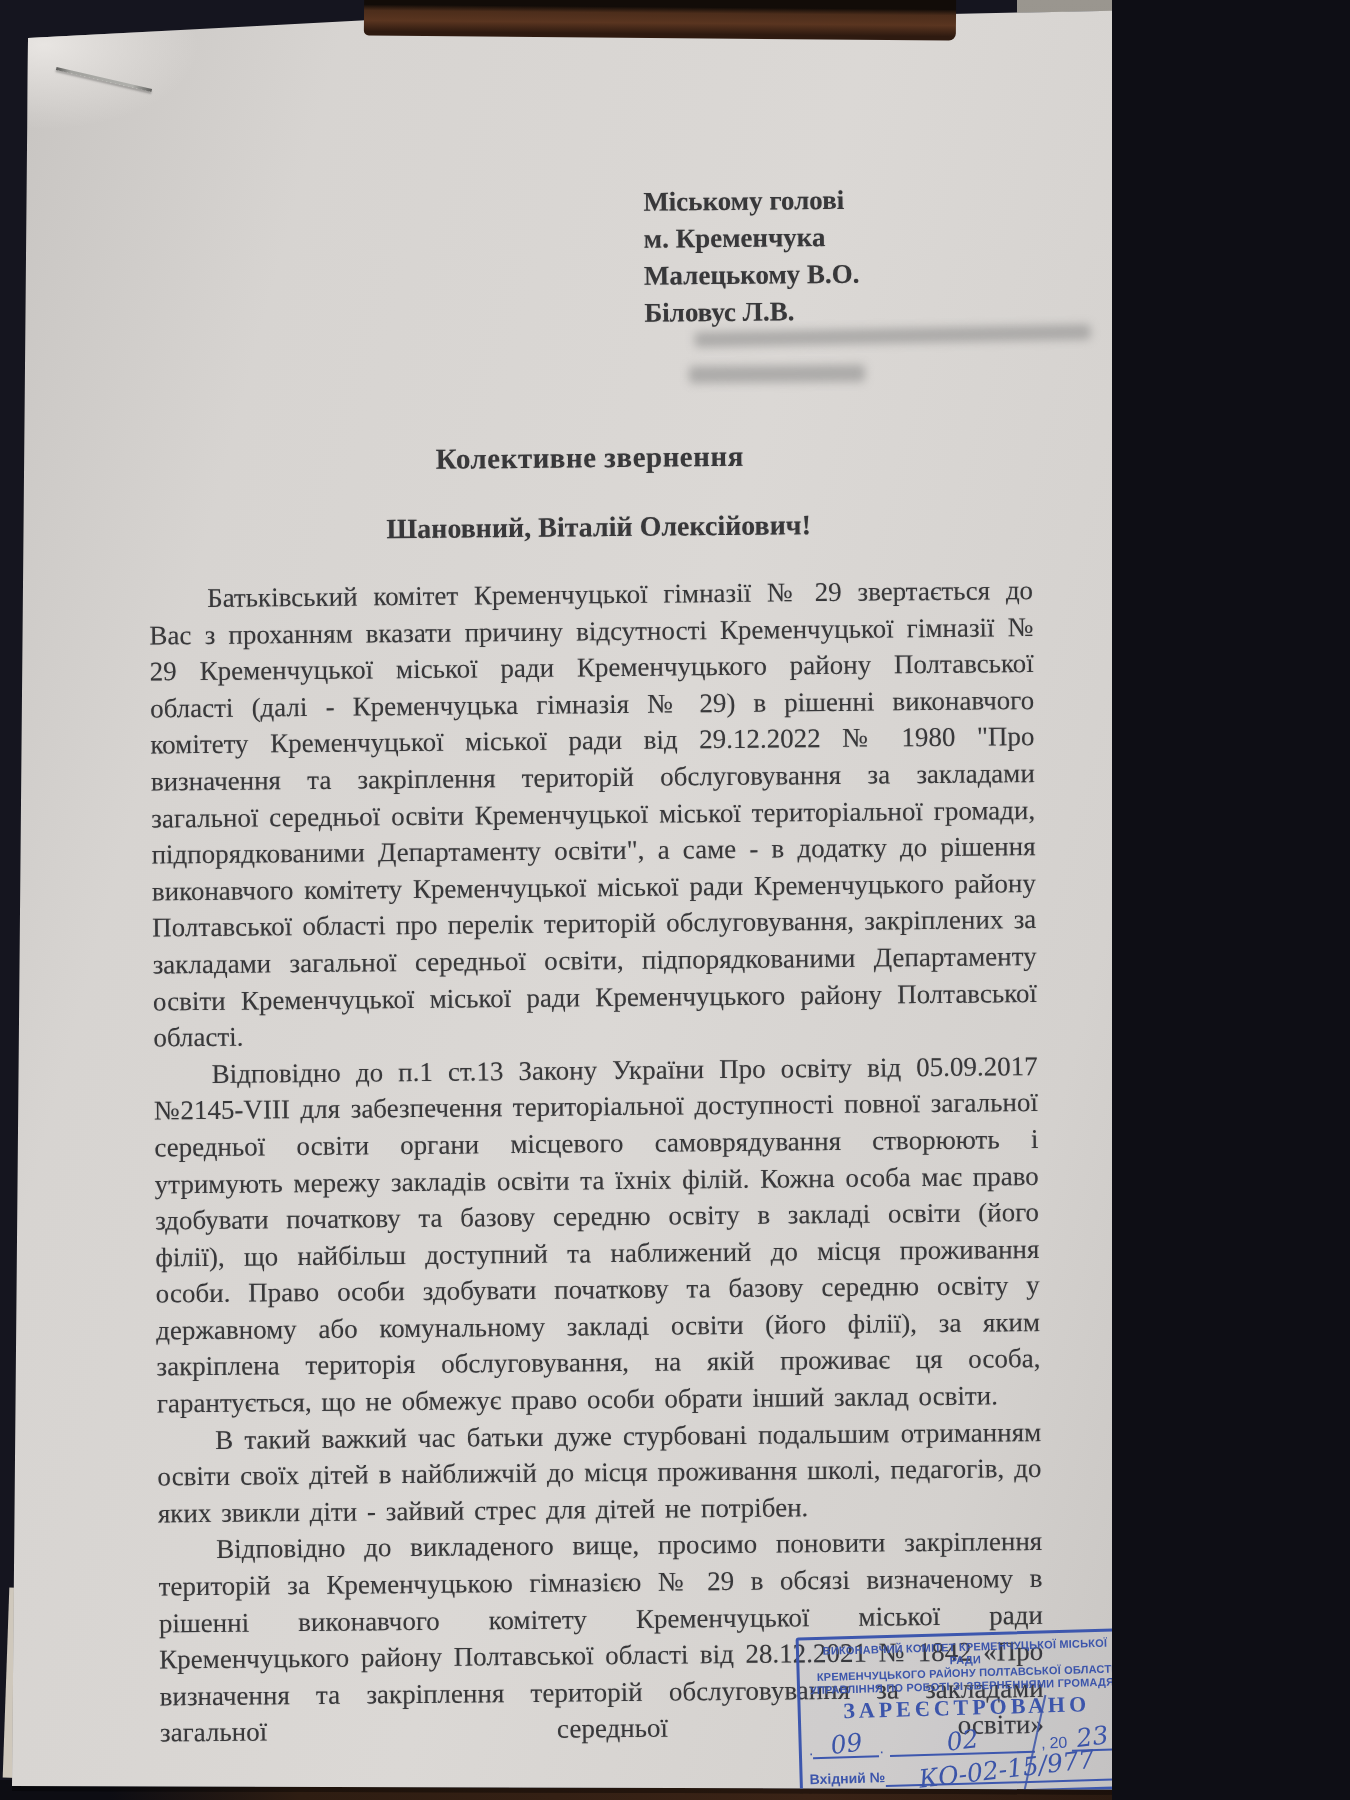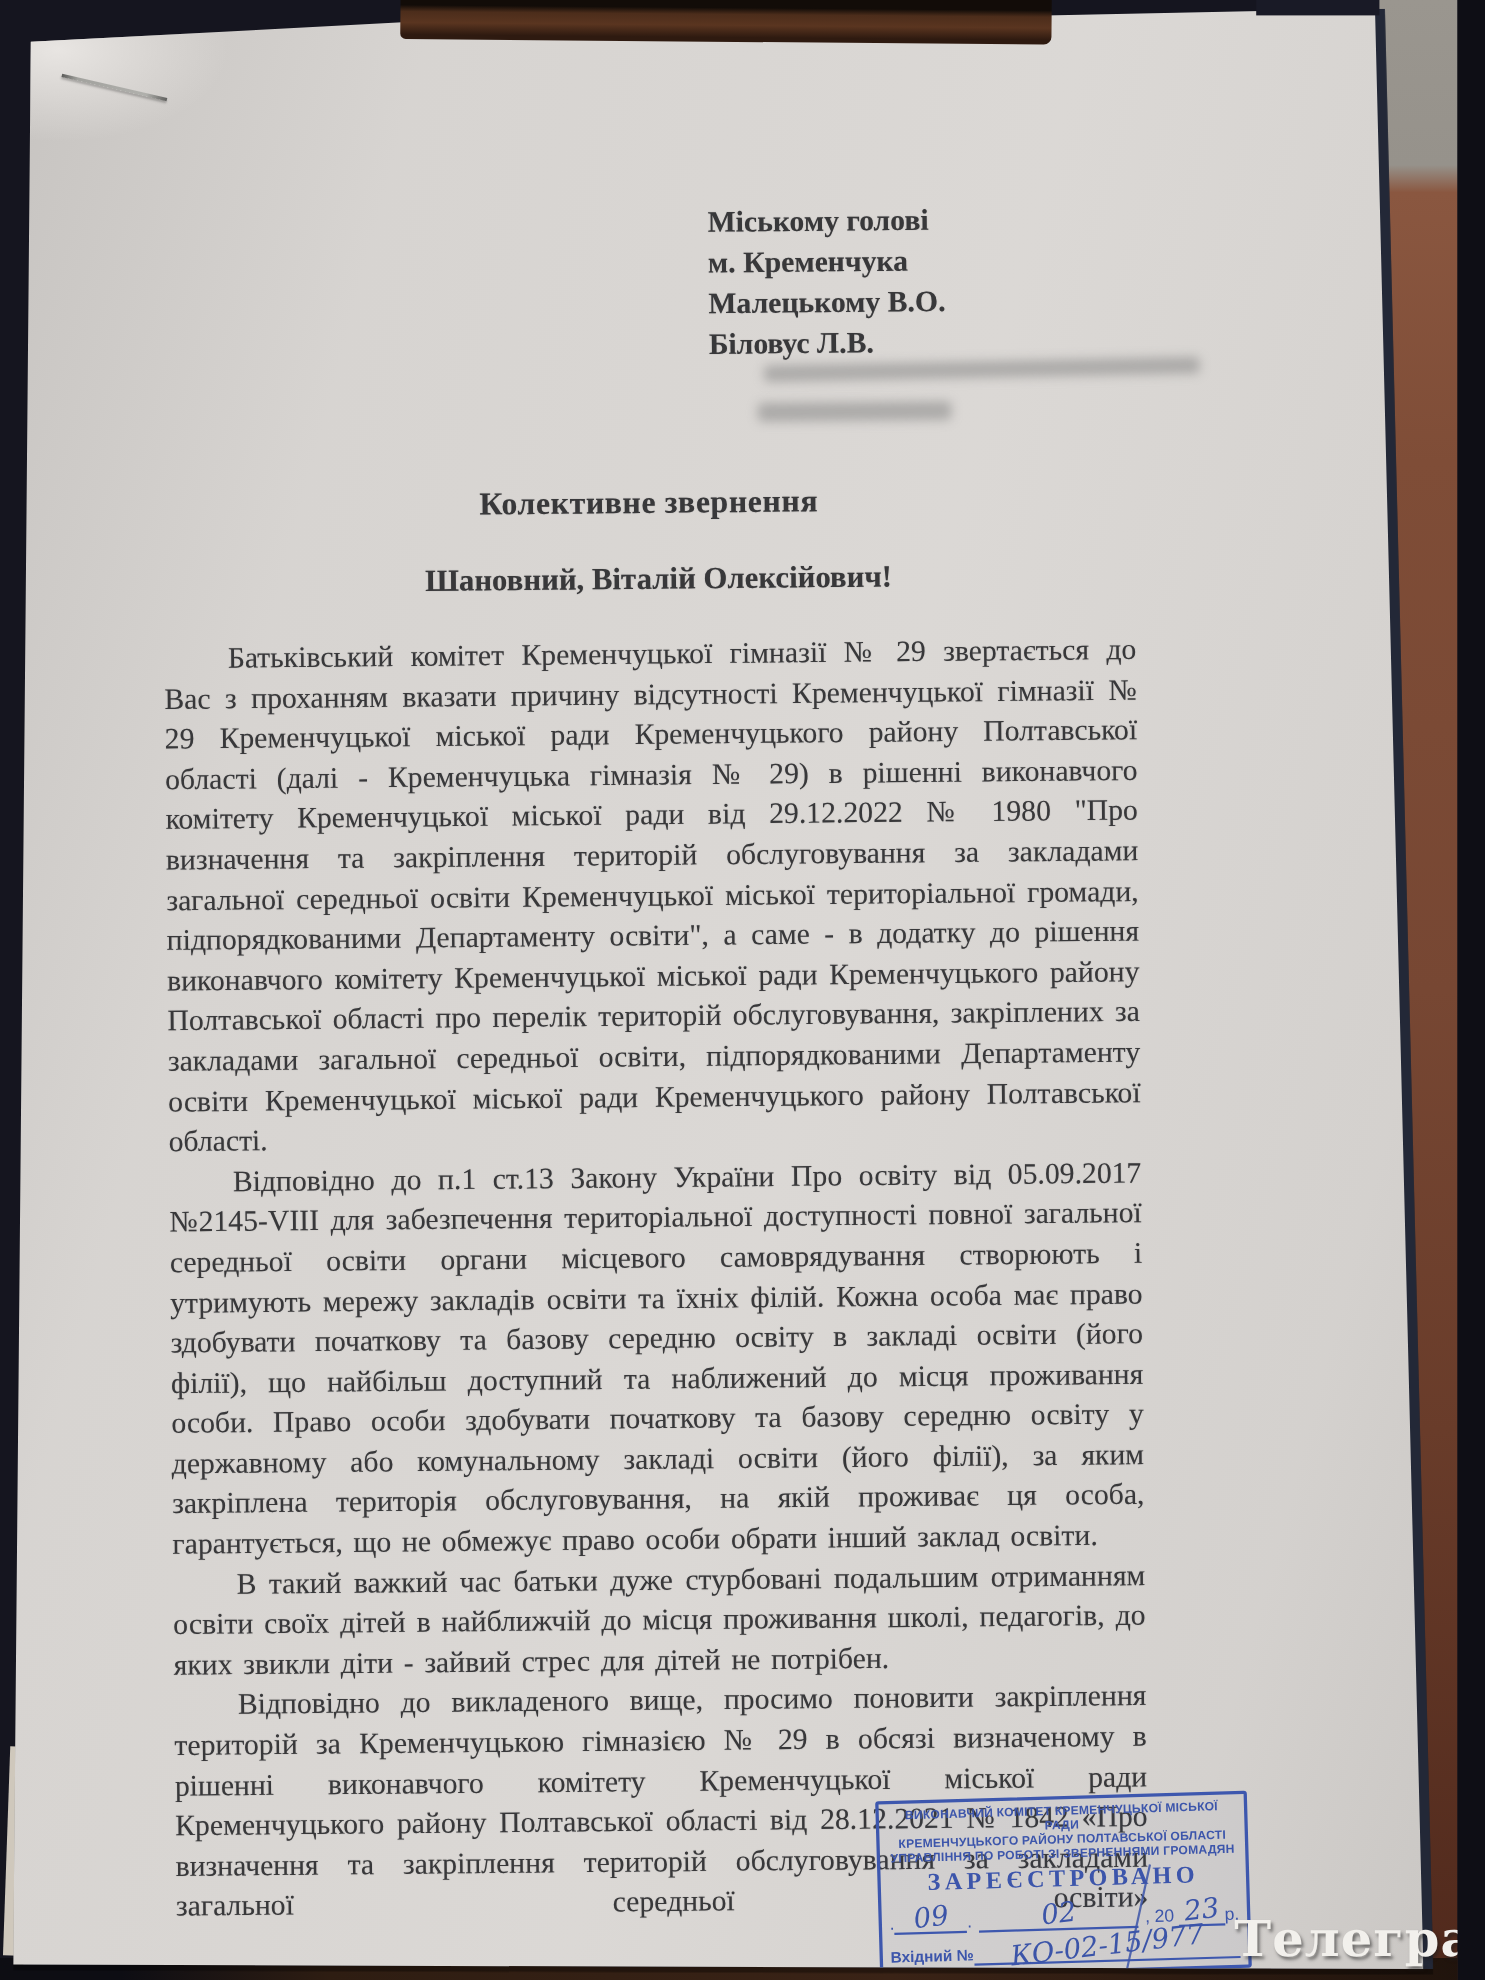--- a/index.html
+++ b/index.html
@@ -1,16 +1,16 @@
 <!DOCTYPE html>
 <html><head>
 <meta charset="utf-8">
 <style>
   html,body{margin:0;padding:0;background:#0e0e15;}
-  .photo{position:relative;width:1325px;height:1800px;overflow:hidden;
+  .photo{position:relative;width:1112px;height:1800px;overflow:hidden;
          background:#15151f;font-family:"Liberation Serif","DejaVu Serif",serif;}
 
   
   .bg-right{position:absolute;right:0;top:0;width:95px;height:1800px;
     background:linear-gradient(180deg,#9a968f 0px,#96928b 150px,#8a5740 175px,
       #7f4d37 420px,#774733 900px,#693c2a 1300px,#50291c 1800px);}
   .bg-bottom{position:absolute;left:0;bottom:0;width:1350px;height:20px;
     background:linear-gradient(90deg,#0d0d13 0 110px,#2e1d12 300px,#3a2316 60%,#1f130c 100%);}
   .second-sheet{position:absolute;left:6px;top:1588px;width:30px;height:190px;
     background:#cfc8bc;transform:rotate(2deg);}

